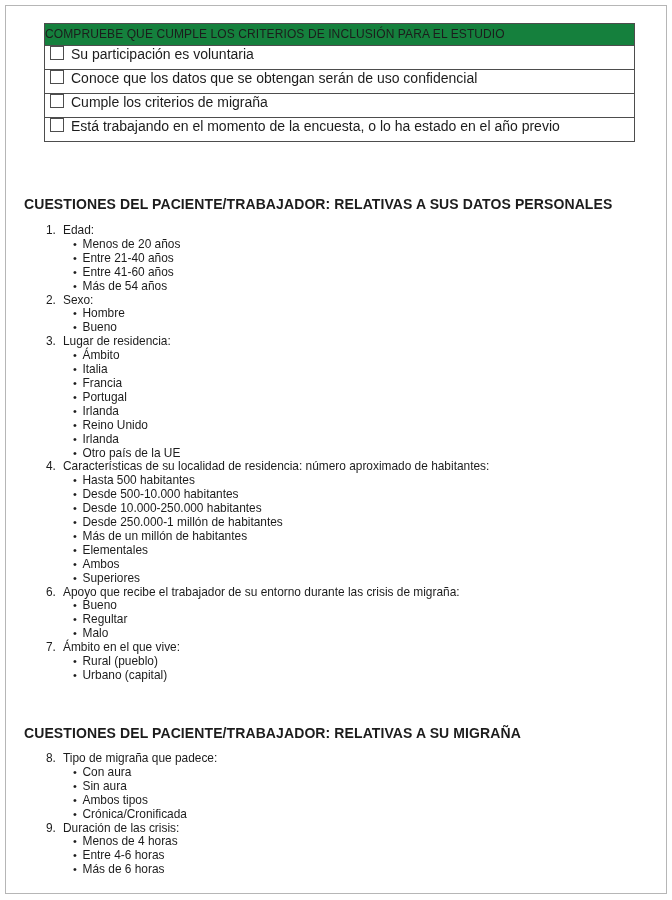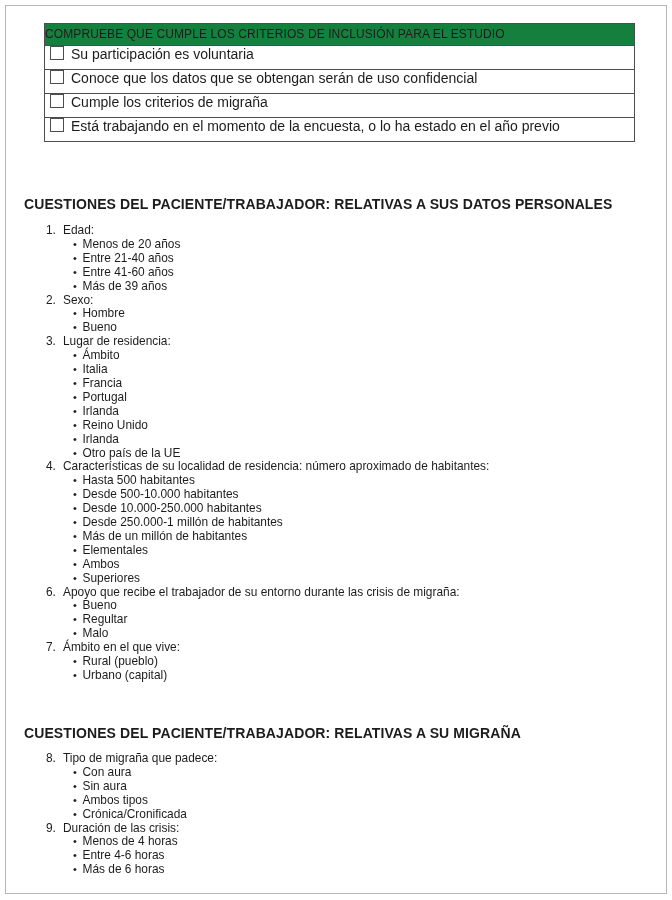--- a/index.html
+++ b/index.html
@@ -43,21 +43,21 @@
   </div>
 </div>
 
 <div class="st" style="top:196px">CUESTIONES DEL PACIENTE/TRABAJADOR: RELATIVAS A SUS DATOS PERSONALES</div>
 
 <div class="qlist" style="top:224px">
   <div class="qh"><span class="qn">1.</span><span>Edad:</span></div>
   <div class="qo"><span class="bl">•</span><span>Menos de 20 años</span></div>
   <div class="qo"><span class="bl">•</span><span>Entre 21-40 años</span></div>
   <div class="qo"><span class="bl">•</span><span>Entre 41-60 años</span></div>
-  <div class="qo"><span class="bl">•</span><span>Más de 39 años</span></div>
+  <div class="qo"><span class="bl">•</span><span>Más de 54 años</span></div>
 
   <div class="qh"><span class="qn">2.</span><span>Sexo:</span></div>
   <div class="qo"><span class="bl">•</span><span>Hombre</span></div>
   <div class="qo"><span class="bl">•</span><span>Bueno</span></div>
 
   <div class="qh"><span class="qn">3.</span><span>Lugar de residencia:</span></div>
   <div class="qo"><span class="bl">•</span><span>Ámbito</span></div>
   <div class="qo"><span class="bl">•</span><span>Italia</span></div>
   <div class="qo"><span class="bl">•</span><span>Francia</span></div>
   <div class="qo"><span class="bl">•</span><span>Portugal</span></div>

